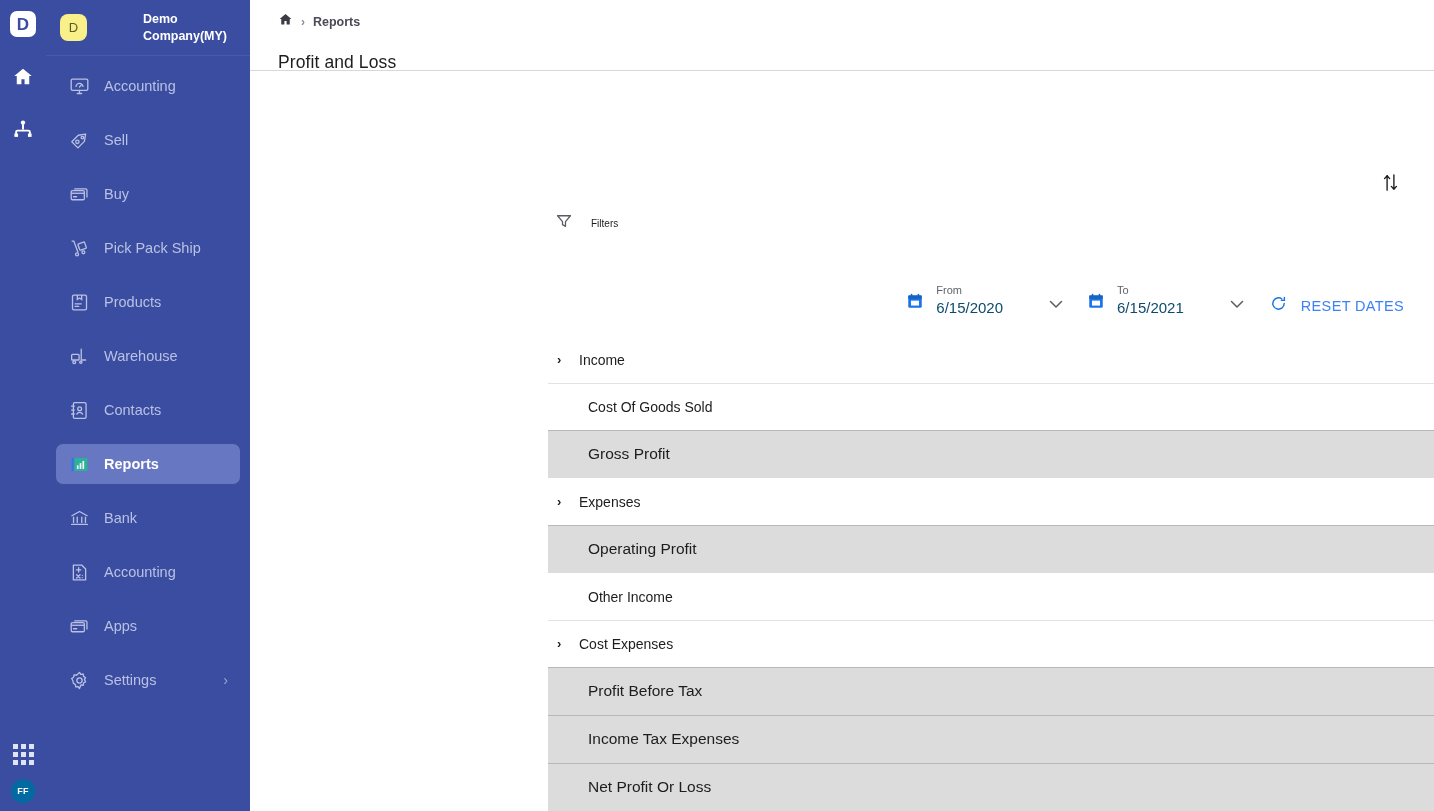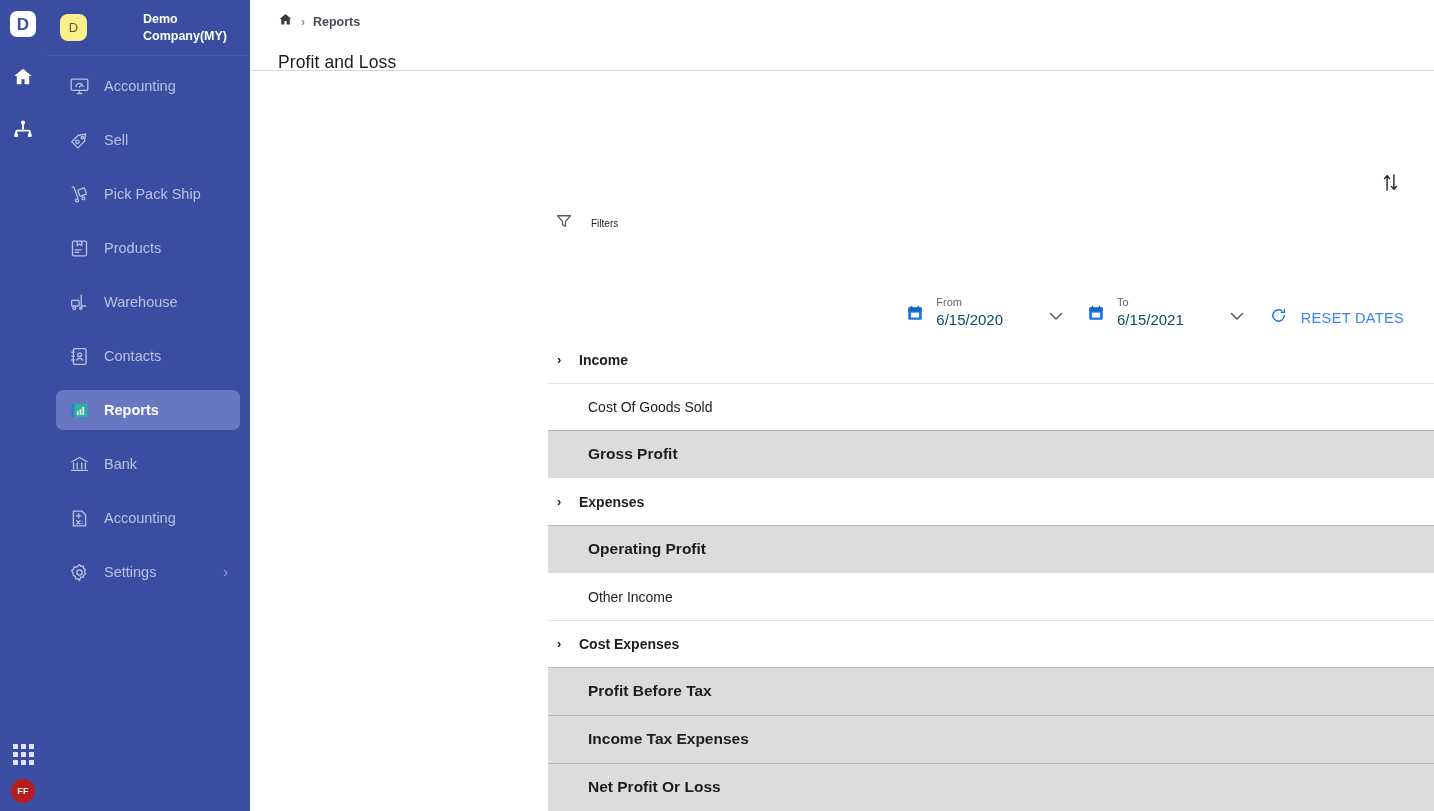--- a/index.html
+++ b/index.html
@@ -32,21 +32,21 @@
   }
   .rail-icon svg { display: block; }
   .rail-bottom {
     position: absolute; left: 0; right: 0; bottom: 8px;
     display: flex; flex-direction: column; align-items: center; gap: 14px;
   }
   .grid-icon { display: grid; grid-template-columns: repeat(3, 5px); grid-gap: 3px; }
   .grid-icon i { display: block; width: 5px; height: 5px; background: #dfe3f5; }
   .rail-avatar {
     width: 24px; height: 24px; border-radius: 50%;
-    background: #b91c1c; color: #fff;
+    background: #0369a1; color: #fff;
     display: flex; align-items: center; justify-content: center;
     font-size: 9px; font-weight: bold; letter-spacing: .3px;
   }
 
   
   .sidebar {
     width: 204px; flex: 0 0 204px;
     background: #3b4da0;
     display: flex; flex-direction: column;
   }
@@ -97,21 +97,21 @@
     display: flex; align-items: center; justify-content: center;
     cursor: pointer;
   }
   .filters {
     position: absolute; left: 305px; top: 141px;
     display: flex; align-items: center; gap: 18px; cursor: pointer;
   }
   .filters-label { font-size: 10px; color: #1d1d1d; }
 
   .daterow {
-    position: absolute; right: 30px; top: 224px;
+    position: absolute; right: 30px; top: 212px;
     display: flex; align-items: flex-end; gap: 0;
   }
   .datefield { display: flex; align-items: flex-end; gap: 12px; }
   .cal-ico { margin-bottom: 5px; cursor: pointer; }
   .dfield-text { display: flex; flex-direction: column; }
   .dfield-label { font-size: 11px; color: #5f6368; line-height: 1.3; }
   .dfield-value { font-size: 15px; color: #0c4a6e; line-height: 1.45; }
   .dropcaret { margin-left: 34px; margin-bottom: 6px; cursor: pointer; }
   .spacer-24 { width: 24px; }
   .reset {
@@ -129,21 +129,21 @@
     padding: 0 22px 0 20px;
     min-height: 47px;
   }
   .row.shaded { background: #dcdcdc; min-height: 48px; }
   .row.divider-top::before {
     content: ""; position: absolute; left: 0; right: 0; top: 0;
     height: 1px; background: #e2e2e2;
   }
   .row.divider-strong::before { background: #b8b8b8; }
   .row-label { font-size: 14px; color: #1d1d1d; display: flex; align-items: center; }
-  .row.bold .row-label { font-weight: bold; }
+  .row.bold .row-label { font-weight: normal; }
   .row.big .row-label { font-size: 15.5px; }
   .caret {
     width: 22px; flex: 0 0 22px; margin-left: -11px;
     color: #1d1d1d; font-size: 13px; font-weight: bold;
     cursor: pointer; display: flex; align-items: center;
   }
   .pad-l { padding-left: 20px; }
   .amount { margin-left: auto; white-space: nowrap; color: #1d1d1d; line-height: 1; }
 </style>
 </head>
@@ -205,20 +205,31 @@
         <span class="ico">
           <svg width="21" height="21" viewBox="0 0 24 24" fill="none" stroke="#b9c1e4" stroke-width="1.5">
             <path d="M3.2 13.4l7.4-7.4 8.4-1.4-1.4 8.4-7.4 7.4z" stroke-linejoin="round"></path>
             <circle cx="15.3" cy="8.7" r="1.5"></circle>
               <circle cx="9.6" cy="13.5" r="1.9"></circle>
           </svg>
         </span>
         <span>Sell</span>
       </div>
 
+      <div class="nav-item">
+        <span class="ico">
+          <svg width="21" height="21" viewBox="0 0 24 24" fill="none" stroke="#b9c1e4" stroke-width="1.5">
+            <rect x="2.5" y="7.5" width="15" height="10.5" rx="1.4"></rect>
+            <path d="M6 5.5h13.1a1.4 1.4 0 011.4 1.4v8.6"></path>
+            <path d="M2.5 10.6h15"></path>
+              <path d="M5.2 14.6h3.4" stroke-linecap="round"></path>
+          </svg>
+        </span>
+        <span>Buy</span>
+      </div>
 
       <div class="nav-item">
         <span class="ico">
           <svg width="21" height="21" viewBox="0 0 24 24" fill="none" stroke="#b9c1e4" stroke-width="1.5">
             <path d="M3.5 3.5h2l4.6 12.6" stroke-linecap="round"></path>
             <rect x="11" y="5.5" width="8" height="7.5" rx="1" transform="rotate(-20 15 9.2)"></rect>
             <circle cx="9.2" cy="18.8" r="1.7"></circle>
               <circle cx="16.4" cy="16.4" r="1.7"></circle>
           </svg>
         </span>
@@ -288,20 +299,31 @@
         <span class="ico">
           <svg width="21" height="21" viewBox="0 0 24 24" fill="none" stroke="#b9c1e4" stroke-width="1.5">
             <path d="M5 3.5h9.5L19 8v12.5H5z" stroke-linejoin="round"></path>
             <path d="M8.5 9h5M11 6.6v4.8" stroke-linecap="round"></path>
             <path d="M8.8 14.5l3.8 3.8M12.6 14.5l-3.8 3.8M15.2 15.2v0M15.2 17.8v0" stroke-linecap="round"></path>
           </svg>
         </span>
         <span>Accounting</span>
       </div>
 
+      <div class="nav-item">
+        <span class="ico">
+          <svg width="21" height="21" viewBox="0 0 24 24" fill="none" stroke="#b9c1e4" stroke-width="1.5">
+            <rect x="2.5" y="7.5" width="15" height="10.5" rx="1.4"></rect>
+            <path d="M6 5.5h13.1a1.4 1.4 0 011.4 1.4v8.6"></path>
+            <path d="M2.5 10.6h15"></path>
+              <path d="M5.2 14.6h3.6" stroke-linecap="round"></path>
+          </svg>
+        </span>
+        <span>Apps</span>
+      </div>
 
       <div class="nav-item">
         <span class="ico">
           <svg width="21" height="21" viewBox="0 0 24 24" fill="none" stroke="#b9c1e4" stroke-width="1.5">
             <circle cx="12" cy="12" r="3"></circle>
             <path d="M12 2.8l1.5 2.3 2.7-.5.5 2.7 2.3 1.5-1.4 2.3 1.4 2.3-2.3 1.5-.5 2.7-2.7-.5L12 21.2l-1.5-2.3-2.7.5-.5-2.7-2.3-1.5L4.4 12 3 9.7l2.3-1.5.5-2.7 2.7.5z" stroke-linejoin="round"></path>
           </svg>
         </span>
         <span>Settings</span>
         <span class="chev">›</span>

